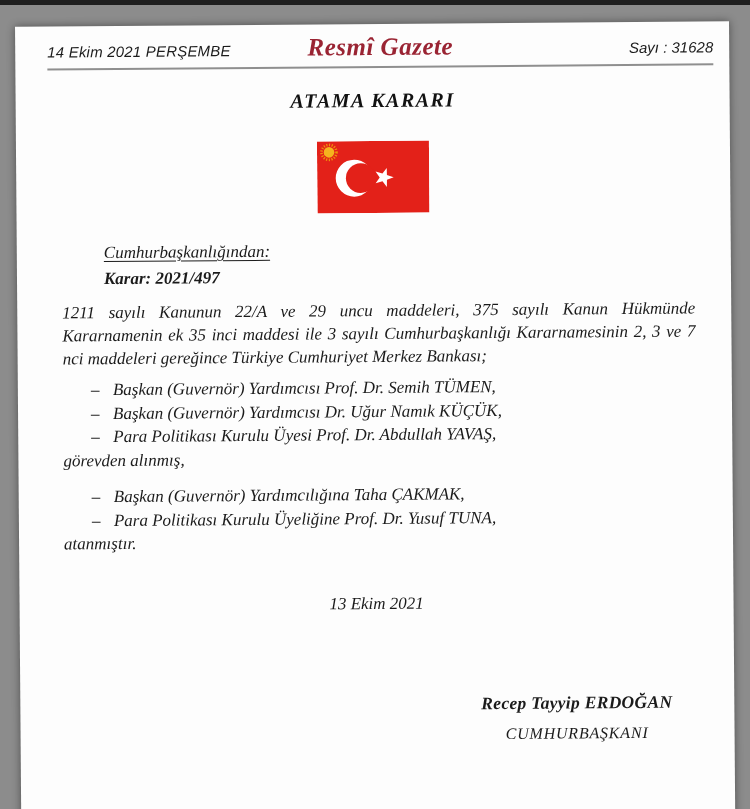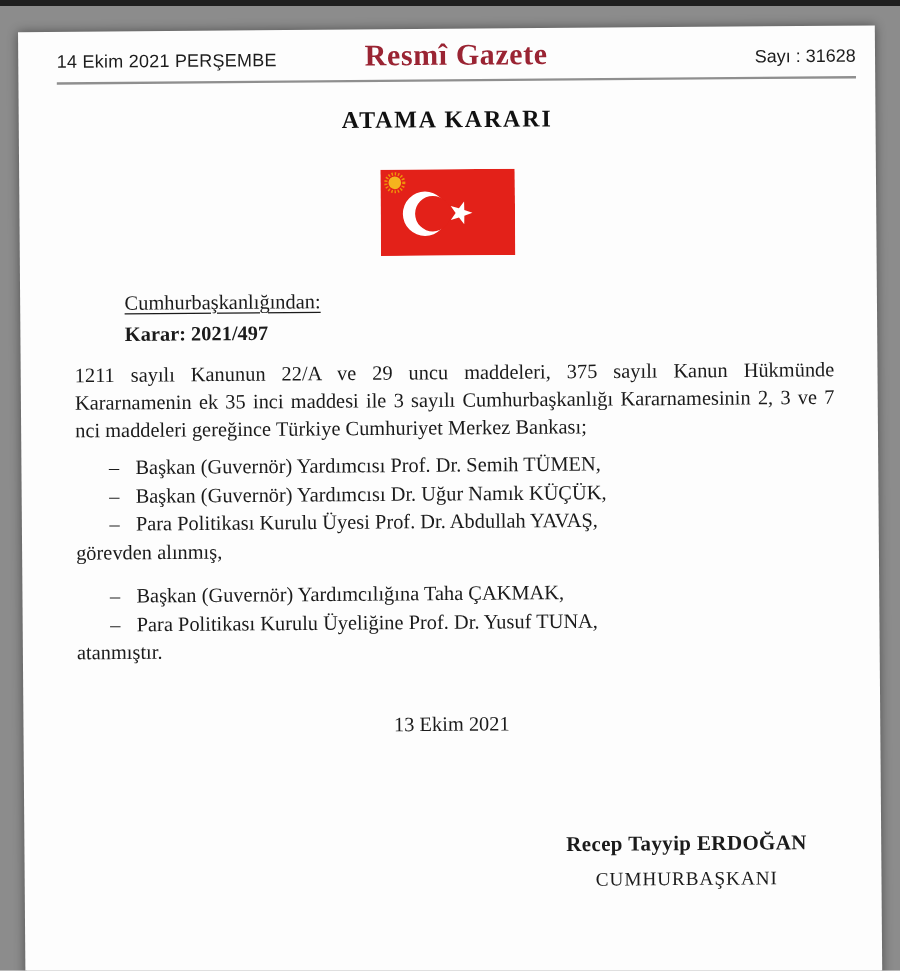--- a/index.html
+++ b/index.html
@@ -1,21 +1,21 @@
 <!DOCTYPE html>
 <html><head>
 <meta charset="utf-8">
 <style>
   * { margin:0; padding:0; box-sizing:border-box; }
   html,body { width:750px; height:809px; }
   body { font-family:"Liberation Serif", serif; }
 
   .backdrop {
     position:relative; width:750px; height:809px;
-    background:#8c8c8c; overflow:hidden;
+    background:#8c8c8c; overflow:hidden;font-style:italic;
   }
   .top-strip {
     position:absolute; top:0; left:0; width:750px; height:5px;
     background:#1f1f1f;
   }
   .page {
     position:absolute; left:15px; top:24px; width:714px; height:840px;
     background:#fdfdfd; color:#1b1b1b;
     transform:rotate(-0.45deg); transform-origin:50% 0;
     box-shadow:0 0 9px rgba(0,0,0,0.45);

